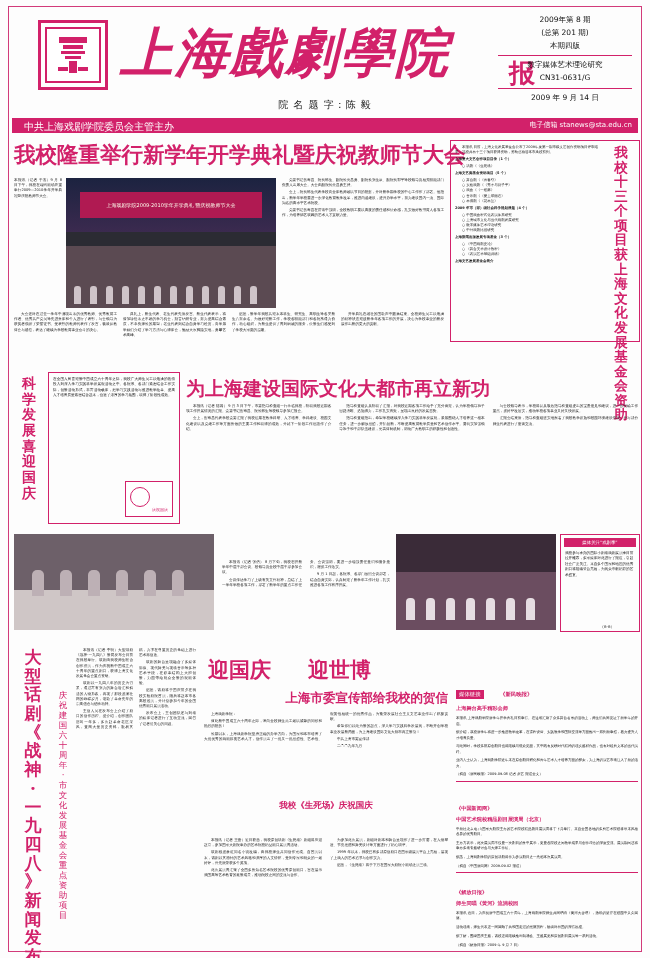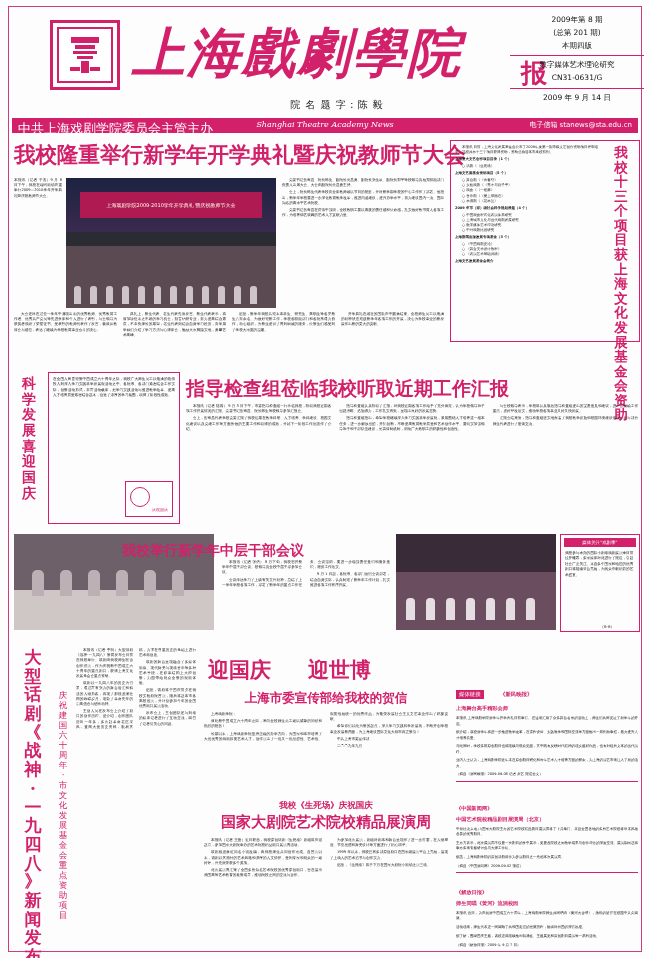--- a/index.html
+++ b/index.html
@@ -1,34 +1,34 @@
 <!DOCTYPE html>
 <html><head>
 <meta charset="utf-8">
 <style>
   html,body{margin:0;padding:0;background:#fff;}
   body{width:650px;height:958px;font-family:"DejaVu Sans","Liberation Sans",sans-serif;color:#111;}
   .page{position:relative;width:650px;height:958px;background:#fdfdfd;overflow:hidden;}
   .border-frame{position:absolute;left:8px;top:6px;right:8px;bottom:6px;border:1px solid #d23b7a;}
 
   
-  .masthead{position:absolute;left:24px;top:10px;width:626px;height:92px;}
+  .masthead{position:absolute;left:12px;top:10px;width:626px;height:92px;}
   .logo{position:absolute;left:26px;top:10px;width:70px;height:70px;border:3px solid #d2216a;box-sizing:border-box;
         display:flex;align-items:center;justify-content:center;background:#fff;}
   .logo svg{display:block;}
   .title-cn{position:absolute;left:108px;top:8px;font-family:"DejaVu Serif","Liberation Serif",serif;font-weight:bold;
             font-size:53px;letter-spacing:2px;color:#d2216a;font-style:italic;white-space:nowrap;}
   .title-bao{position:absolute;left:497px;top:46px;font-family:"DejaVu Serif",serif;font-size:26px;color:#d2216a;font-weight:bold;}
   .issue-box{position:absolute;right:6px;top:4px;width:134px;text-align:center;font-size:7.5px;line-height:1.7;color:#111;}
   .issue-box .sep{display:block;border-top:1px solid #d2216a;margin:3px 0;}
   .namewriter{position:absolute;left:0;top:88px;width:626px;text-align:center;font-size:10px;color:#222;letter-spacing:1px;}
 
   
   .redbar{position:absolute;left:12px;top:118px;width:626px;height:15px;background:#d2216a;color:#fff;}
-  .redbar .left{position:absolute;left:6px;top:2px;font-size:13px;}
+  .redbar .left{position:absolute;left:12px;top:2px;font-size:10px;}
   .redbar .mid{position:absolute;left:0;top:2px;width:626px;text-align:center;font-size:8px;font-family:"DejaVu Serif",serif;font-style:italic;}
   .redbar .right{position:absolute;right:6px;top:2px;font-size:7px;}
 
   
   .col-text{font-size:3.6px;line-height:1.45;color:#1a1a1a;text-align:justify;}
   .col-text p{margin:0 0 2px 0;text-indent:7px;}
 
   .headline-red{font-family:"DejaVu Serif",serif;font-weight:bold;color:#d2216a;}
 
   
@@ -88,21 +88,21 @@
   .lowerleft-text{position:absolute;left:76px;top:648px;width:120px;column-count:2;column-gap:6px;}
 
   
   .banner3{position:absolute;left:204px;top:656px;width:436px;height:26px;}
   .banner3 span{font-family:"DejaVu Serif",serif;font-weight:bold;font-size:21px;color:#d2216a;}
   .banner3 .a{position:absolute;left:4px;top:0;}
   .banner3 .b{position:absolute;left:104px;top:0;}
   .banner3 .c{position:absolute;left:214px;top:0;}
 
   .sec3{position:absolute;left:204px;top:690px;width:244px;}
-  .sec3 h3{margin:0;font-family:"DejaVu Serif",serif;font-weight:bold;font-size:12.5px;color:#d2216a;text-align:center;}
+  .sec3 h3{margin:0;font-family:"DejaVu Serif",serif;font-weight:bold;font-size:12.5px;color:#d2216a;text-align:right;}
   .sec3-body{position:absolute;left:204px;top:712px;width:244px;column-count:2;column-gap:8px;}
 
   .sec4{position:absolute;left:204px;top:800px;width:244px;}
   .sec4 .kicker{font-size:8.5px;font-family:"DejaVu Serif",serif;font-weight:bold;color:#d2216a;text-align:center;display:block;}
   .sec4 h3{margin:1px 0 0 0;font-family:"DejaVu Serif",serif;font-weight:bold;font-size:15px;color:#d2216a;text-align:center;white-space:nowrap;}
   .sec4-body{position:absolute;left:204px;top:838px;width:244px;column-count:2;column-gap:8px;}
 
   
   .media{position:absolute;left:456px;top:690px;width:182px;height:252px;}
   .media .mt{position:absolute;left:0;top:0;width:182px;height:10px;}
@@ -138,21 +138,20 @@
       <div>数字媒体艺术理论研究</div>
       <div>CN31-0631/G</div>
       <span class="sep"></span>
       <div>2009 年 9 月 14 日</div>
     </div>
     <div class="namewriter">院 名 题 字：陈 毅</div>
   </div>
 
   <div class="redbar">
     <div class="left">中共上海戏剧学院委员会主管主办</div>
-    <div class="mid">Shanghai Theatre Academy News</div>
     <div class="right">电子信箱 stanews@sta.edu.cn</div>
   </div>
 
   <div class="lead">
     <h1 class="headline-red">我校隆重举行新学年开学典礼暨庆祝教师节大会</h1>
   </div>
 
   <div class="lead-photo">
     <div class="ph-top"></div>
     <div class="banner">上海戏剧学院2009-2010学年开学典礼
@@ -233,21 +232,21 @@
       <ul>
         <li>○ 《中国戏剧史论》</li>
         <li>○ 《舞台美术设计教程》</li>
         <li>○ 《表演艺术基础训练》</li>
       </ul>
       <p class="lead-in">上海文艺发展基金会简介</p>
     </div>
   </div>
 
   <div class="sec2">
-    <h2 class="headline-red">指导检查组莅临我校听取近期工作汇报</h2>
+    <h2 class="headline-red">为上海建设国际文化大都市再立新功</h2>
   </div>
   <div class="sec2-body col-text">
       <p>本报讯（记者 陆璐） 9 月 3 日下午，市委指导检查组一行莅临我校，听取我校近期各项工作开展情况的汇报。党委书记贺寿昌、院长韩生等校领导参加汇报会。</p>
       <p>会上，贺寿昌代表学校党委汇报了我校近期在教学科研、人才培养、学科建设、校园文化建设以及党建工作等方面所做的主要工作和取得的成效，并就下一阶段工作思路作了介绍。</p>
       <p>指导检查组认真听取了汇报，对我校近期各项工作给予了充分肯定，认为学校领导班子思路清晰、措施得力，工作扎实有效，呈现出良好的发展态势。</p>
       <p>指导检查组指出，希望学校继续深入学习实践科学发展观，紧紧围绕人才培养这一根本任务，进一步解放思想，开拓创新，不断提高教育教学质量和艺术创作水平。要切实加强领导班子和干部队伍建设，完善体制机制，调动广大教职工的积极性和创造性。</p>
       <p>与会校领导表示，学校将认真吸收指导检查组提出的宝贵意见和建议，进一步明确工作重点，抓好整改落实，推动学校各项事业又好又快发展。</p>
       <p>汇报会结束后，指导检查组还实地察看了我校教学设施和校园环境建设情况，并与部分师生代表进行了座谈交流。</p>
     </div>
 
@@ -272,21 +271,20 @@
 
   <div class="photoA">
     <div class="tbl"></div>
     <div class="p" style="left:18px"></div>
       <div class="p" style="left:46px"></div>
     <div class="p" style="left:74px"></div>
       <div class="p" style="left:102px"></div>
     <div class="p" style="left:130px"></div>
       <div class="p" style="left:158px"></div>
   </div>
-  <div class="cap-mid">我校举行新学年中层干部会议</div>
   <div class="mid-text col-text">
       <p>本报讯（记者 张倩） 8 月下旬，我校召开新学年中层干部会议。校领导及全校中层干部参加会议。</p>
       <p>会议传达学习了上级有关文件精神，总结了上一学年学校各项工作，部署了新学年的重点工作任务。会议强调，要进一步增强责任意识和服务意识，狠抓工作落实。</p>
       <p>9 月 1 日起，各院系、各部门按照会议部署，结合自身实际，认真制定了新学年工作计划，扎实推进各项工作有序开展。</p>
     </div>
 
   <div class="photoB">
     <div class="stage"></div>
     <div class="f" style="left:10px"></div>
       <div class="f" style="left:30px"></div>
@@ -368,21 +366,20 @@
       <p>上海戏剧学院：</p>
       <p>值此新中国成立六十周年之际，谨向全校师生员工致以诚挚的问候和热烈的祝贺！</p>
       <p>长期以来，上海戏剧学院坚持正确的办学方向，为国家和本市培养了大批优秀的戏剧影视艺术人才，创作演出了一批又一批思想性、艺术性、观赏性相统一的优秀作品，为繁荣发展社会主义文艺事业作出了积极贡献。</p>
       <p>希望你们以此为新的起点，深入学习实践科学发展观，不断开创学校事业发展新局面，为上海建设国际文化大都市再立新功！</p>
       <p>中共上海市委宣传部</p>
       <p>二〇〇九年九月</p>
     </div>
 
   <div class="sec4">
     <span class="kicker">我校《生死场》庆祝国庆</span>
-    <h3>国家大剧院艺术院校精品展演周</h3>
   </div>
   <div class="sec4-body col-text">
       <p>本报讯（记者 王蕾）近日获悉，我校原创话剧《生死场》剧组将应邀赴京，参加国家大剧院举办的艺术院校精品剧目展演周活动。</p>
       <p>该剧根据萧红同名小说改编，由我校师生共同创作完成。自首演以来，该剧以其独特的艺术风格和深厚的人文情怀，受到专家和观众的一致好评，并先后荣获多个奖项。</p>
       <p>此次展演周汇聚了全国多所知名艺术院校的优秀原创剧目，旨在展示我国高等艺术教育的最新成果，推动院校之间的交流与合作。</p>
       <p>为参加此次展演，剧组对剧本和舞台呈现作了进一步打磨，在人物塑造、节奏把握和舞美设计等方面进行了精心调整。</p>
       <p>1999 年以来，我校已有多部原创剧目在国家级展演平台上亮相，展现了上戏人的艺术追求与创作实力。</p>
       <p>据悉，《生死场》将于下月在国家大剧院小剧场连演三场。</p>
     </div>
 

